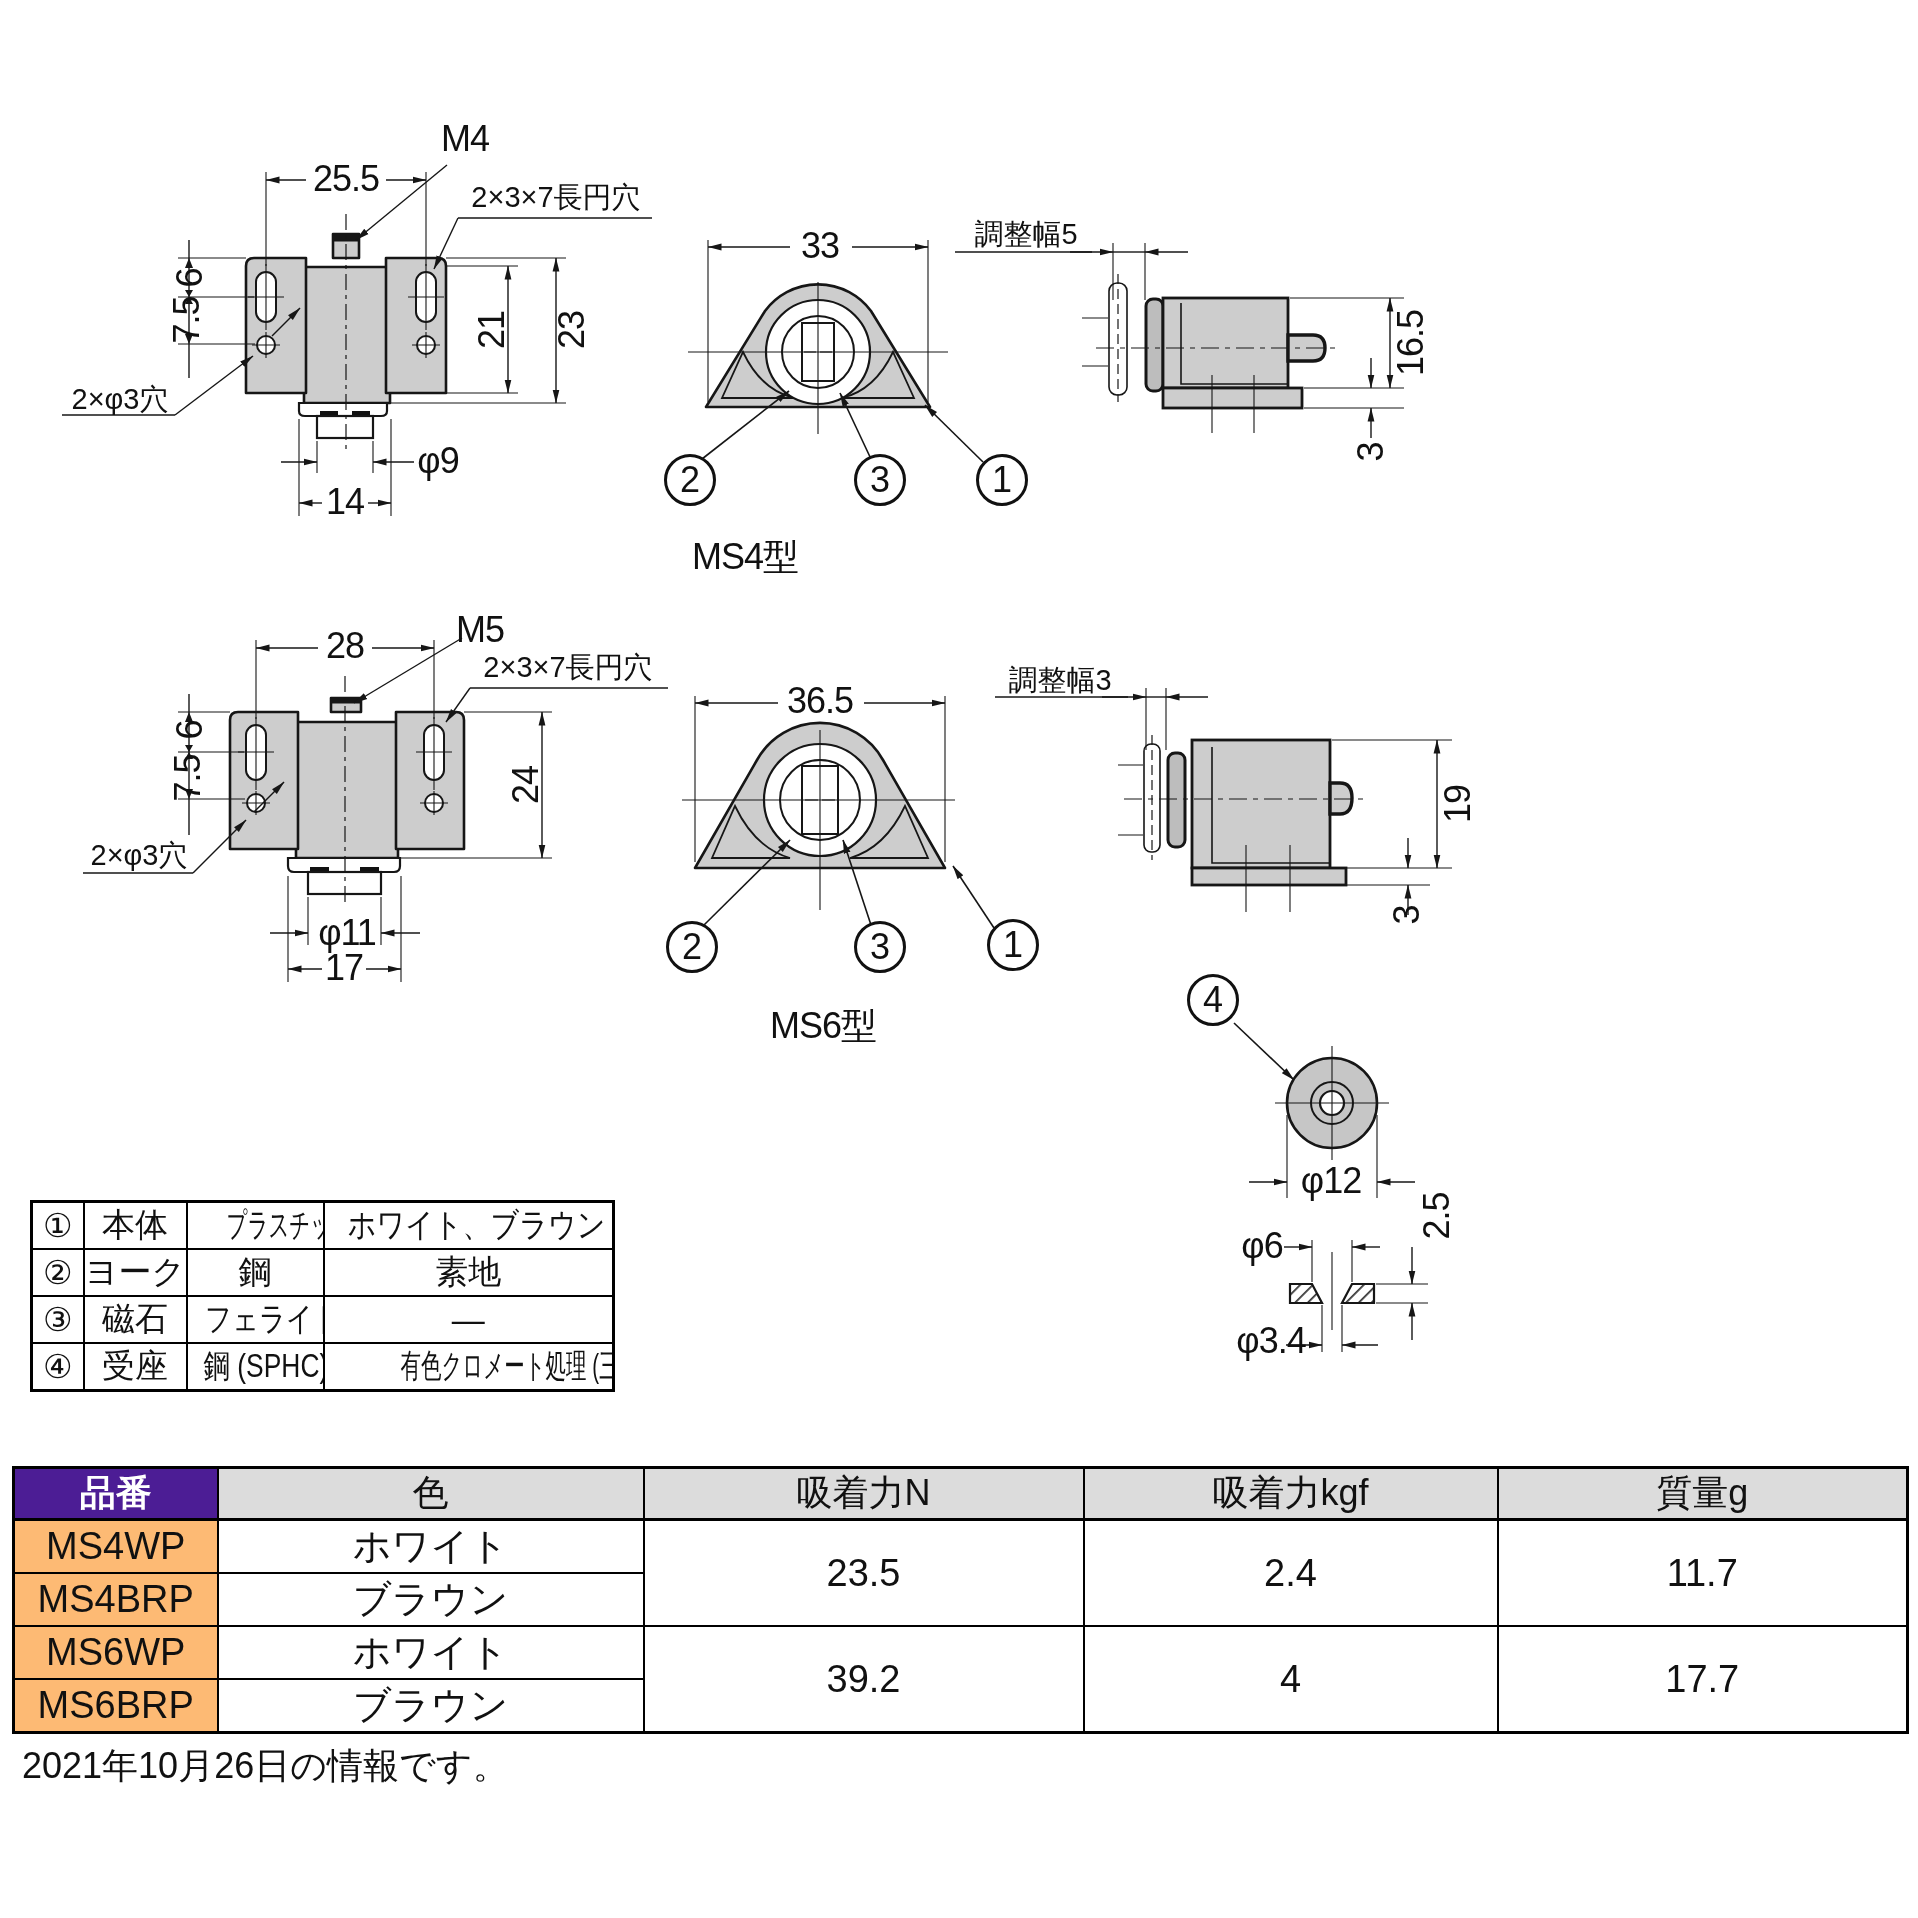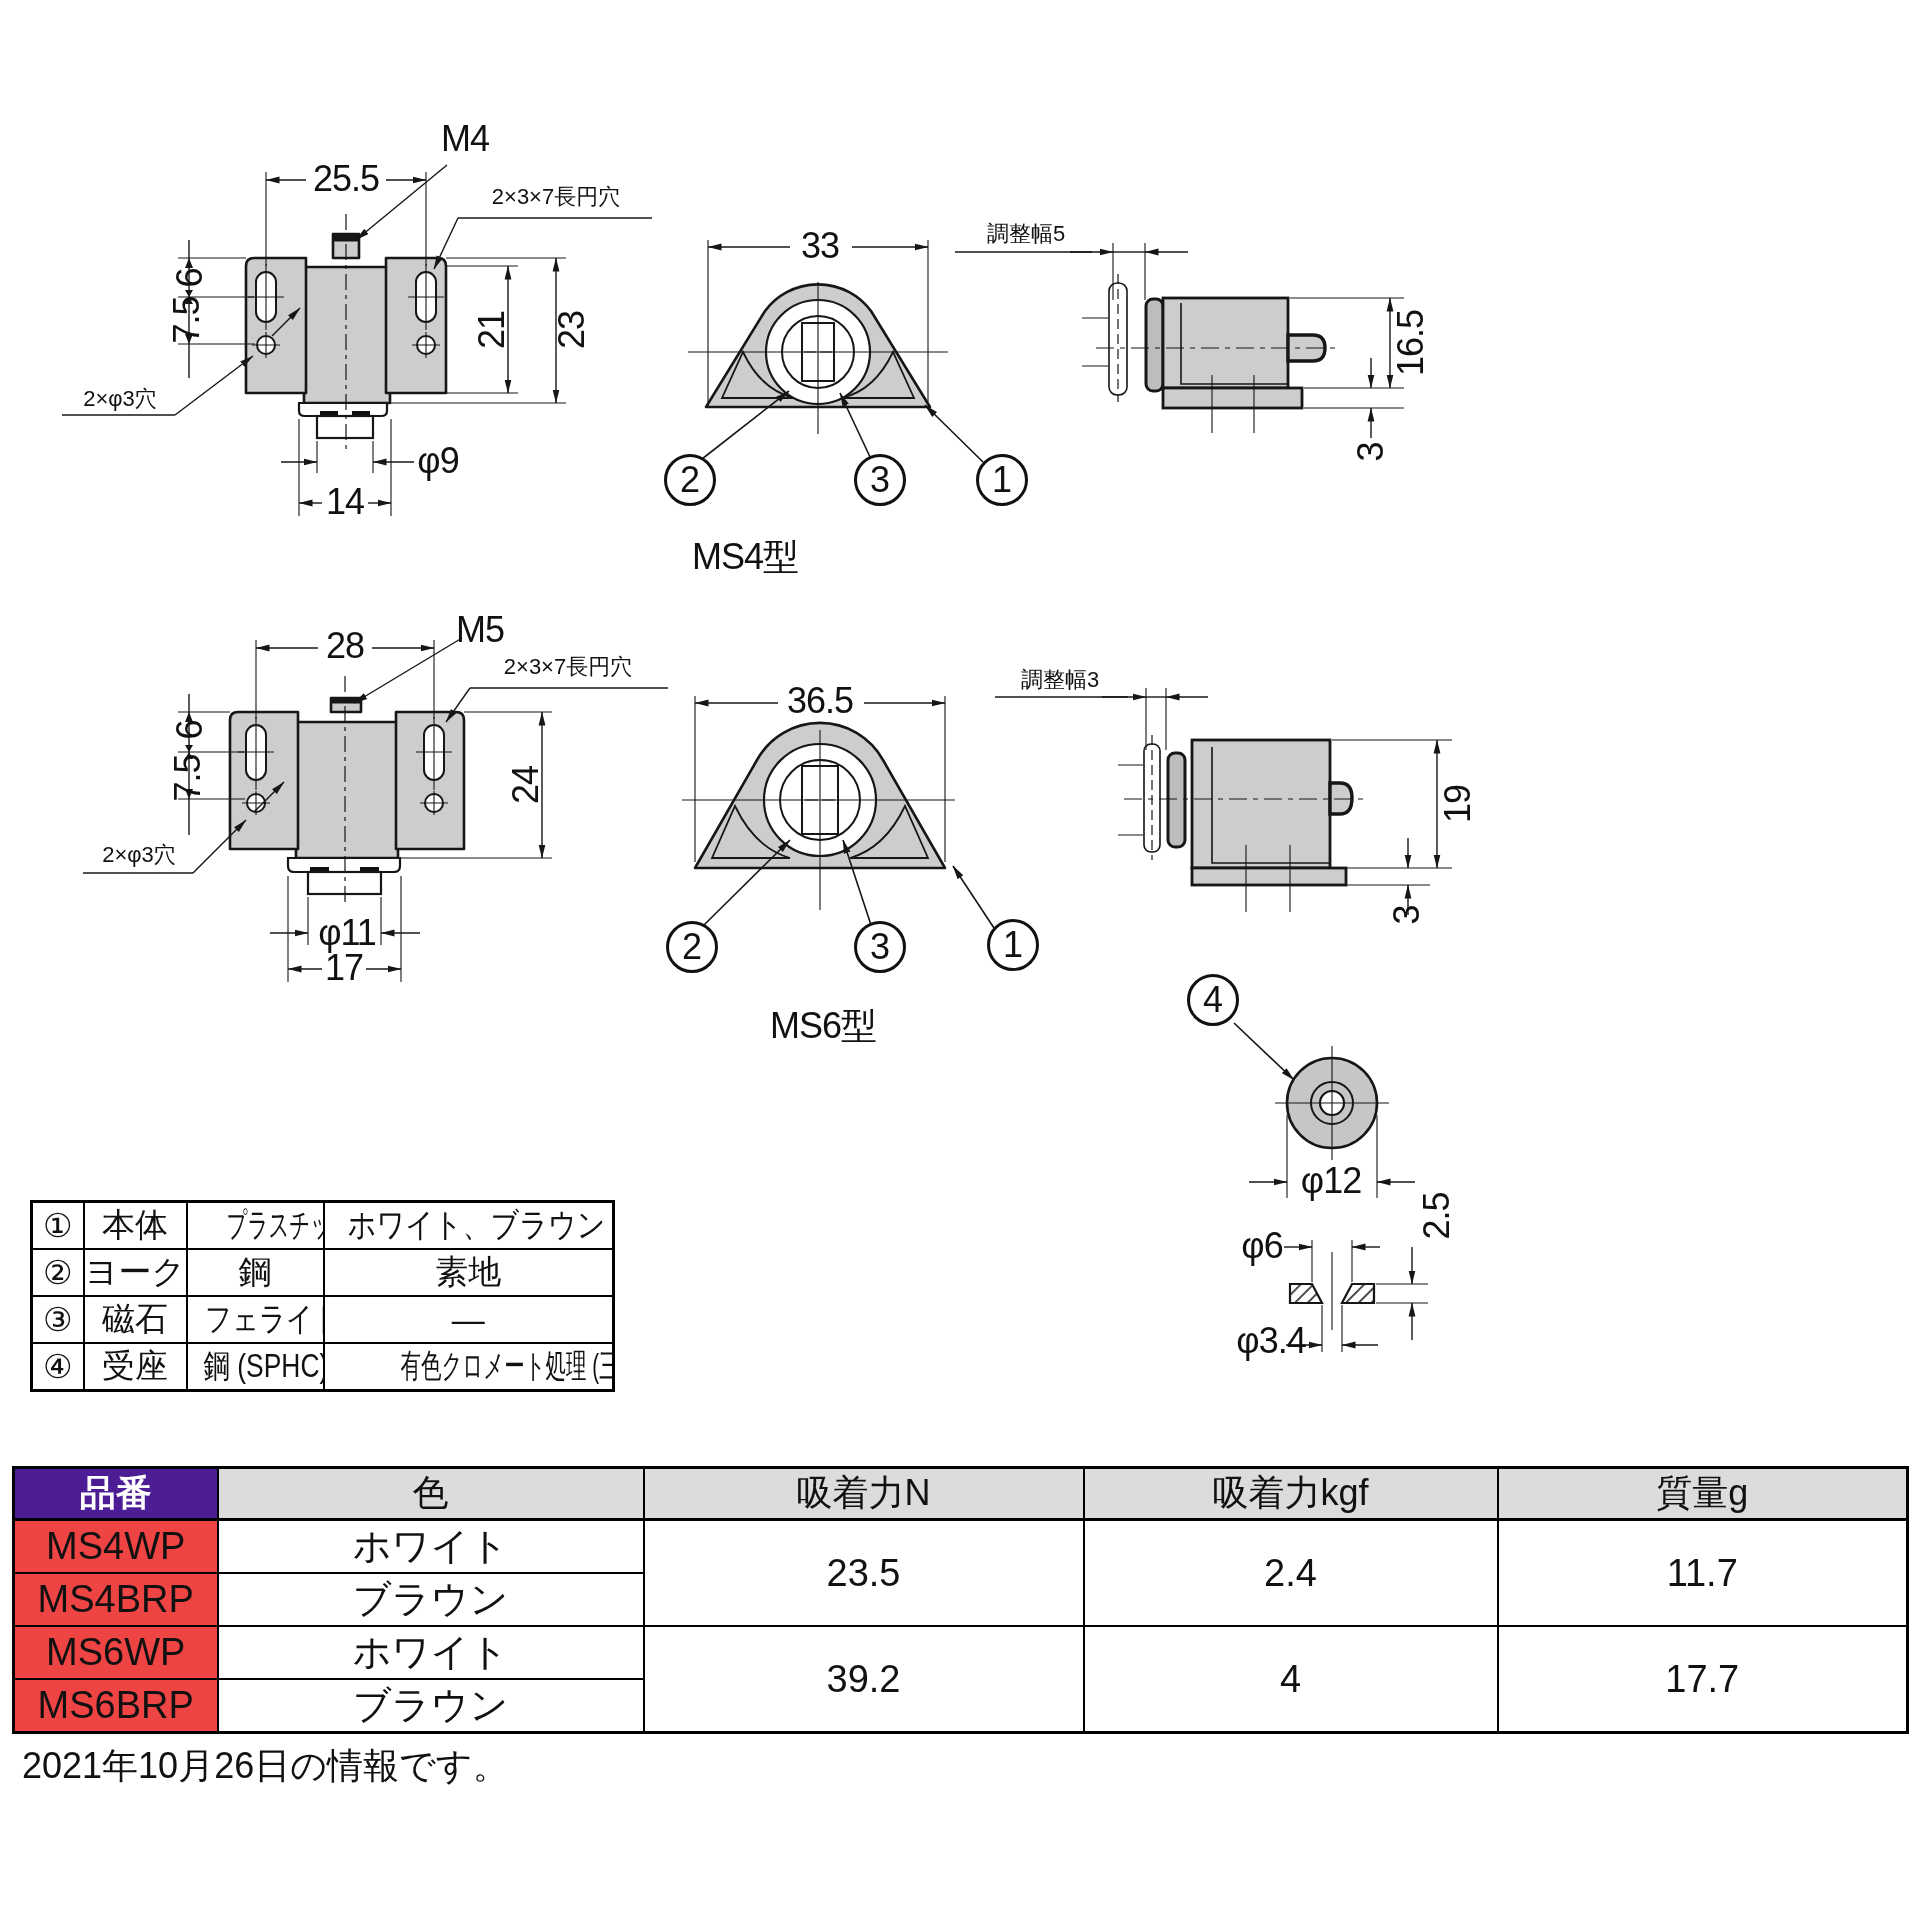--- a/index.html
+++ b/index.html
@@ -2,35 +2,35 @@
 <html><head>
 <meta charset="utf-8">
 <style>
   * { box-sizing: border-box; margin: 0; padding: 0; }
   html,body { width:1918px; height:1918px; background:#fff;
     font-family:"Liberation Sans","DejaVu Sans",sans-serif; color:#111; }
   #canvas { position:relative; width:1918px; height:1918px; background:#fff; overflow:hidden; }
   svg.draw { position:absolute; left:0; top:0; }
   .lbl { position:absolute; transform:translate(-50%,-50%); font-size:36px; color:#111;
          white-space:nowrap; letter-spacing:-1px; line-height:1; }
-  .lbl.jp { font-size:22px; letter-spacing:0;text-align:center; }
+  .lbl.jp { font-size:29px; letter-spacing:0;text-align:center; }
   .lbl.rot { transform:translate(-50%,-50%) rotate(-90deg); }
   .callout { position:absolute; width:52px; height:52px; border:3px solid #111; border-radius:50%;
              background:#fff; display:flex; align-items:center; justify-content:center;
              font-size:36px; transform:translate(-50%,-50%); line-height:1; }
   table { border-collapse:collapse; table-layout:fixed; background:#fff; }
   td,th { border:2px solid #000; text-align:center; vertical-align:middle; padding:0;
           font-weight:normal; overflow:hidden; }
   #parts-table { position:absolute; left:30px; top:1200px; width:582px; border:3px solid #000; }
   #parts-table td,#parts-table th { font-size:33px; height:47px; }
   #prod-table { position:absolute; left:12px; top:1466px; width:1894px; border:3px solid #000; }
   #prod-table th { font-size:36px; height:46px; background:#dcdcdc; border-bottom:3px solid #000; }
   #prod-table th.blue { background:#4c1d95; color:#fff; font-weight:bold; }
   #prod-table td { font-size:38px; height:48px; }
-  #prod-table td.code { background:#ef4444; }
+  #prod-table td.code { background:#fdba74; }
   .fx62 { display:inline-block; transform:scaleX(.62); transform-origin:50% 50%; white-space:nowrap; }
   .fx80 { display:inline-block; transform:scaleX(.80); transform-origin:50% 50%; white-space:nowrap; }
   .fx85 { display:inline-block; transform:scaleX(.85); transform-origin:50% 50%; white-space:nowrap; }
   #footer-note { position:absolute; left:22px; top:1742px; font-size:36px; }
 </style>
 </head>
 <body>
 
 <div id="canvas">
 

